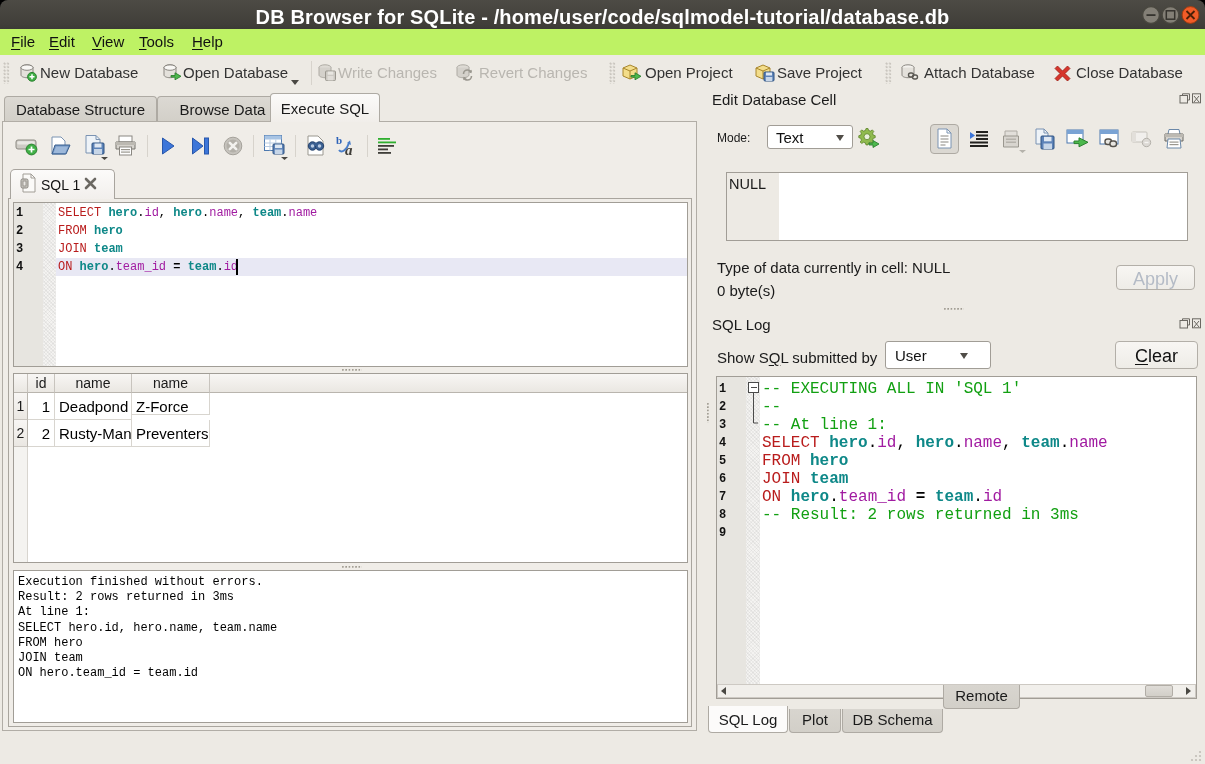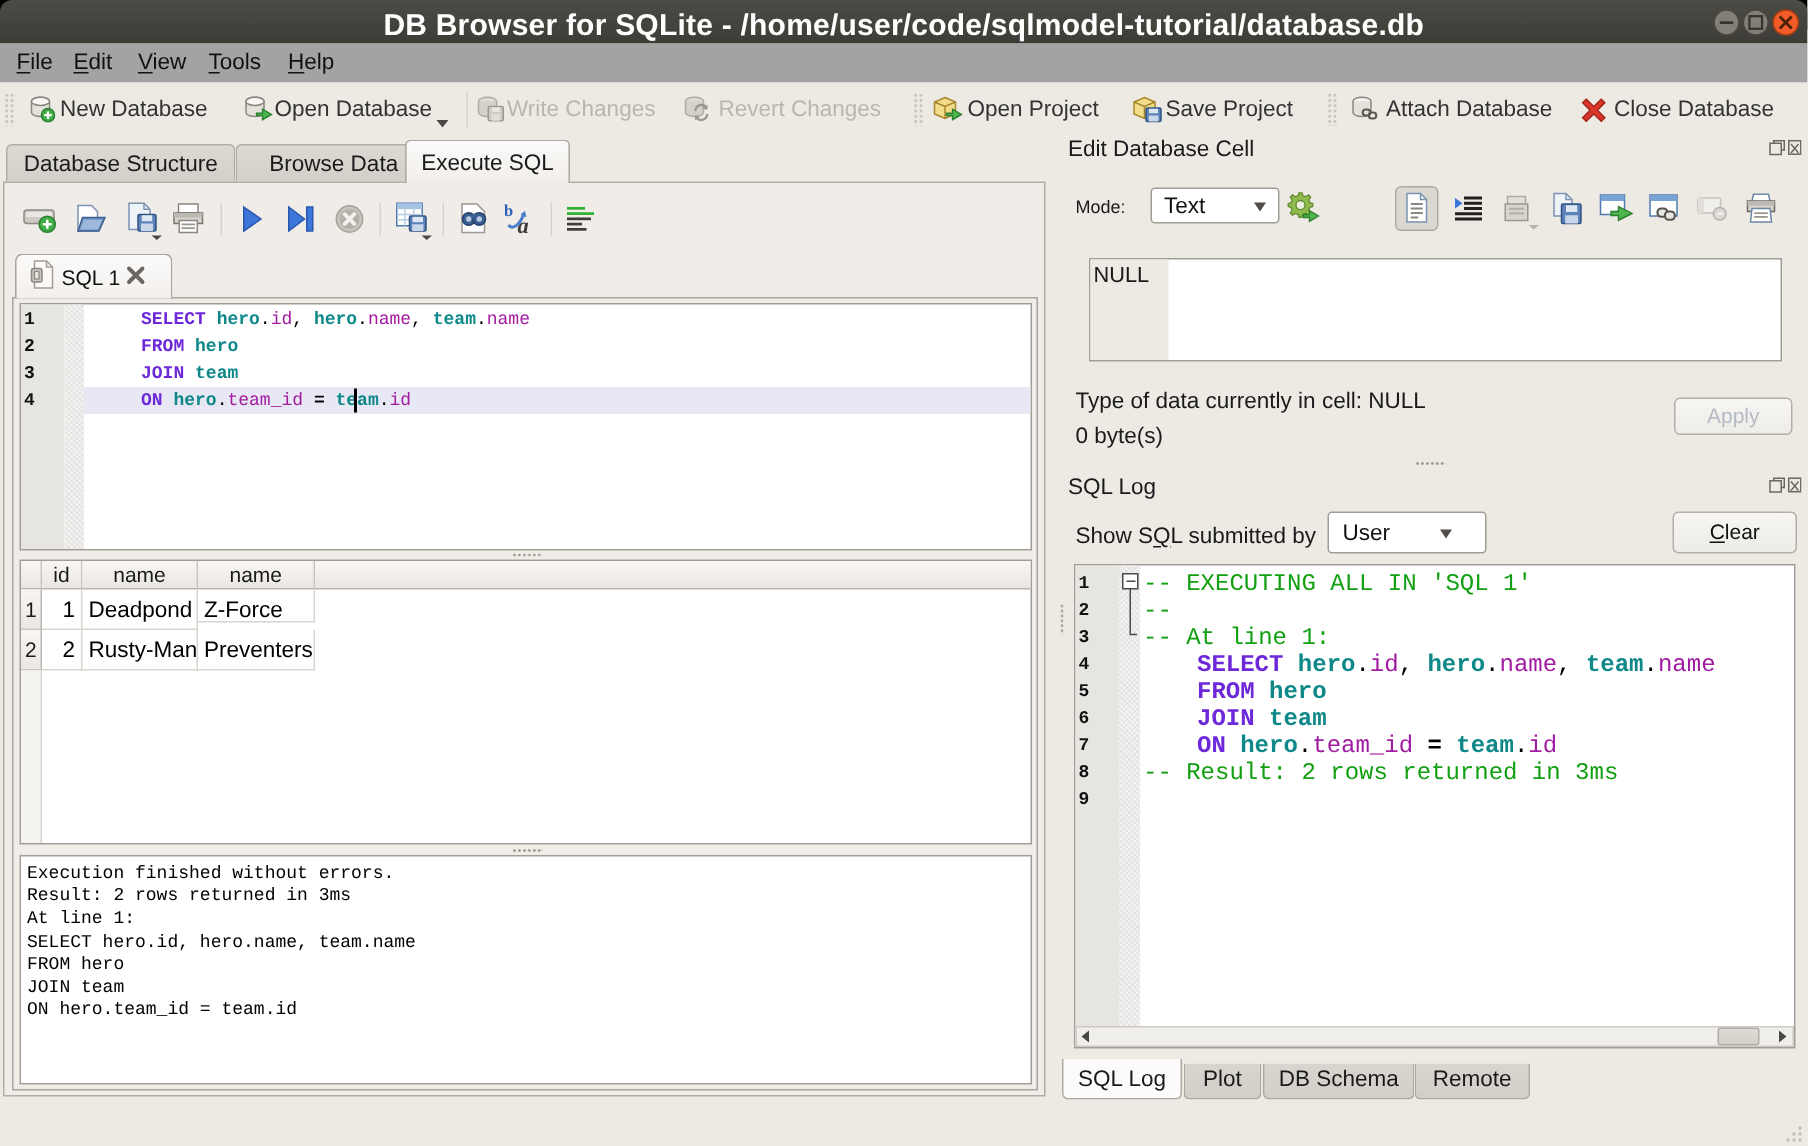--- a/index.html
+++ b/index.html
@@ -1,32 +1,32 @@
 <!DOCTYPE html>
 <html><head><meta charset="utf-8">
 <style>
 html,body{margin:0;padding:0;}
 body{width:1205px;height:764px;position:relative;overflow:hidden;
   font-family:"Liberation Sans",sans-serif;background:#edeae4;}
 .abs{position:absolute;}
 .mono{font-family:"Liberation Mono",monospace;}
-.kw{color:#6d28d9;font-weight:bold;margin-left:36px;}
+.kw{color:#b91c1c;font-weight:normal;}
 .tb{color:#0e8888;font-weight:bold;}
 .fl{color:#a11ba1;}
 .cm{color:#12a012;}
 .op{font-weight:bold;color:#000;}
 .u{text-decoration:underline;text-underline-offset:2px;}
 
 #blacktop{left:0;top:0;width:1205px;height:20px;background:#000;}
 #titlebar{left:0;top:0;width:1205px;height:29px;
   background:linear-gradient(#4d4b45,#403e39 85%,#3b3a35);
   border-radius:8px 8px 0 0;}
 #title{width:100%;text-align:center;top:6px;color:#fff;font-size:20px;font-weight:bold;letter-spacing:0.15px;}
 
-#menubar{left:0;top:29px;width:1205px;height:26px;background:#a3a3a3;font-size:15px;color:#111;}
+#menubar{left:0;top:29px;width:1205px;height:26px;background:#bef264;font-size:15px;color:#111;}
 .menuitem{top:4px;}
 
 #toolbar{left:0;top:55px;width:1205px;height:36px;background:#edeae4;font-size:15px;color:#333;}
 .tbtext{top:9px;white-space:nowrap;}
 .disab{color:#b9b6b0;}
 .handle{width:7px;height:22px;top:7px;
  background-image:radial-gradient(circle at 1.5px 1.5px,#c9c5be 1px,transparent 1.2px);
  background-size:3.5px 3.5px;}
 .tsep{width:1px;height:24px;top:6px;background:#d7d3cc;}
 
@@ -58,21 +58,21 @@
  border-right:1px solid #c8c4be;border-bottom:1px solid #b9b5ae;font-size:14px;color:#1a1a1a;text-align:center;}
 .vhcell{position:absolute;box-sizing:border-box;background:linear-gradient(#f8f6f4 , #eae7e2);
  border-right:1px solid #b9b5ae;border-bottom:1px solid #c8c4be;font-size:14px;color:#1a1a1a;text-align:center;}
 .tcell{position:absolute;box-sizing:border-box;border-right:1px solid #d8d5cf;border-bottom:1px solid #d8d5cf;
  font-size:15px;color:#000;white-space:nowrap;}
 .combo{position:absolute;box-sizing:border-box;background:#fff;border:1px solid #a19d96;border-radius:3px;
  font-size:15px;color:#111;}
 .carrow{position:absolute;width:0;height:0;border-left:4.5px solid transparent;border-right:4.5px solid transparent;
  border-top:6px solid #504d48;}
 .btn{position:absolute;box-sizing:border-box;border:1px solid #b3afa8;border-radius:4px;
- background:linear-gradient(#f8f6f3,#eeece7);font-size:14px;text-align:center;}
+ background:linear-gradient(#f8f6f3,#eeece7);font-size:18px;text-align:center;}
 
 .sbar{position:absolute;background:#f1efeb;box-sizing:border-box;border:1px solid #cdc9c3;}
 .sthumb{position:absolute;background:linear-gradient(#dfdcd7,#d2cfc8);border:1px solid #b1ada6;box-sizing:border-box;border-radius:2px;}
 .sarr{position:absolute;width:0;height:0;}
 .btab{position:absolute;box-sizing:border-box;border:1px solid #aeaaa3;border-top:none;
  border-radius:0 0 4px 4px;font-size:15px;color:#1a1a1a;text-align:center;
  background:linear-gradient(#d8d5cf,#d2cfc8);}
 .btabactive{background:#fcfbfa;z-index:5;}
 svg{display:block;}
 </style></head>
@@ -431,21 +431,21 @@
 <span class="cm">-- Result: 2 rows returned in 3ms</span></div>
 
 <div class="sbar" style="left:717px;top:684px;width:479px;height:14px"></div>
 <div class="sthumb" style="left:1145px;top:685px;width:28px;height:12px"></div>
 <div class="sarr" style="left:721px;top:687px;border-top:4px solid transparent;border-bottom:4px solid transparent;border-right:5px solid #4a4843"></div>
 <div class="sarr" style="left:1186px;top:687px;border-top:4px solid transparent;border-bottom:4px solid transparent;border-left:5px solid #4a4843"></div>
 
 <div class="btab btabactive" style="left:708px;top:706px;width:80px;height:27px;padding-top:5px">SQL Log</div>
 <div class="btab" style="left:789px;top:709px;width:52px;height:24px;padding-top:2px">Plot</div>
 <div class="btab" style="left:842px;top:709px;width:101px;height:24px;padding-top:2px">DB Schema</div>
-<div class="btab" style="left:943px;top:709px;width:77px;height:24px;padding-top:2px">Remote</div>
+<div class="btab" style="left:943px;top:685px;width:77px;height:24px;padding-top:2px">Remote</div>
 
 <span class="abs" style="left:1140px;top:776px;font-size:15px;color:#0369a1">UTF-8</span>
 <svg class="abs" style="left:1188px;top:748px" width="14" height="14" viewBox="0 0 14 14">
  <g fill="#c2beb7">
       <circle cx="12" cy="4" r="1.1"></circle>
       <circle cx="8" cy="8" r="1.1"></circle>
       <circle cx="12" cy="8" r="1.1"></circle>
  <circle cx="4" cy="12" r="1.1"></circle>
       <circle cx="8" cy="12" r="1.1"></circle>
       <circle cx="12" cy="12" r="1.1"></circle>

